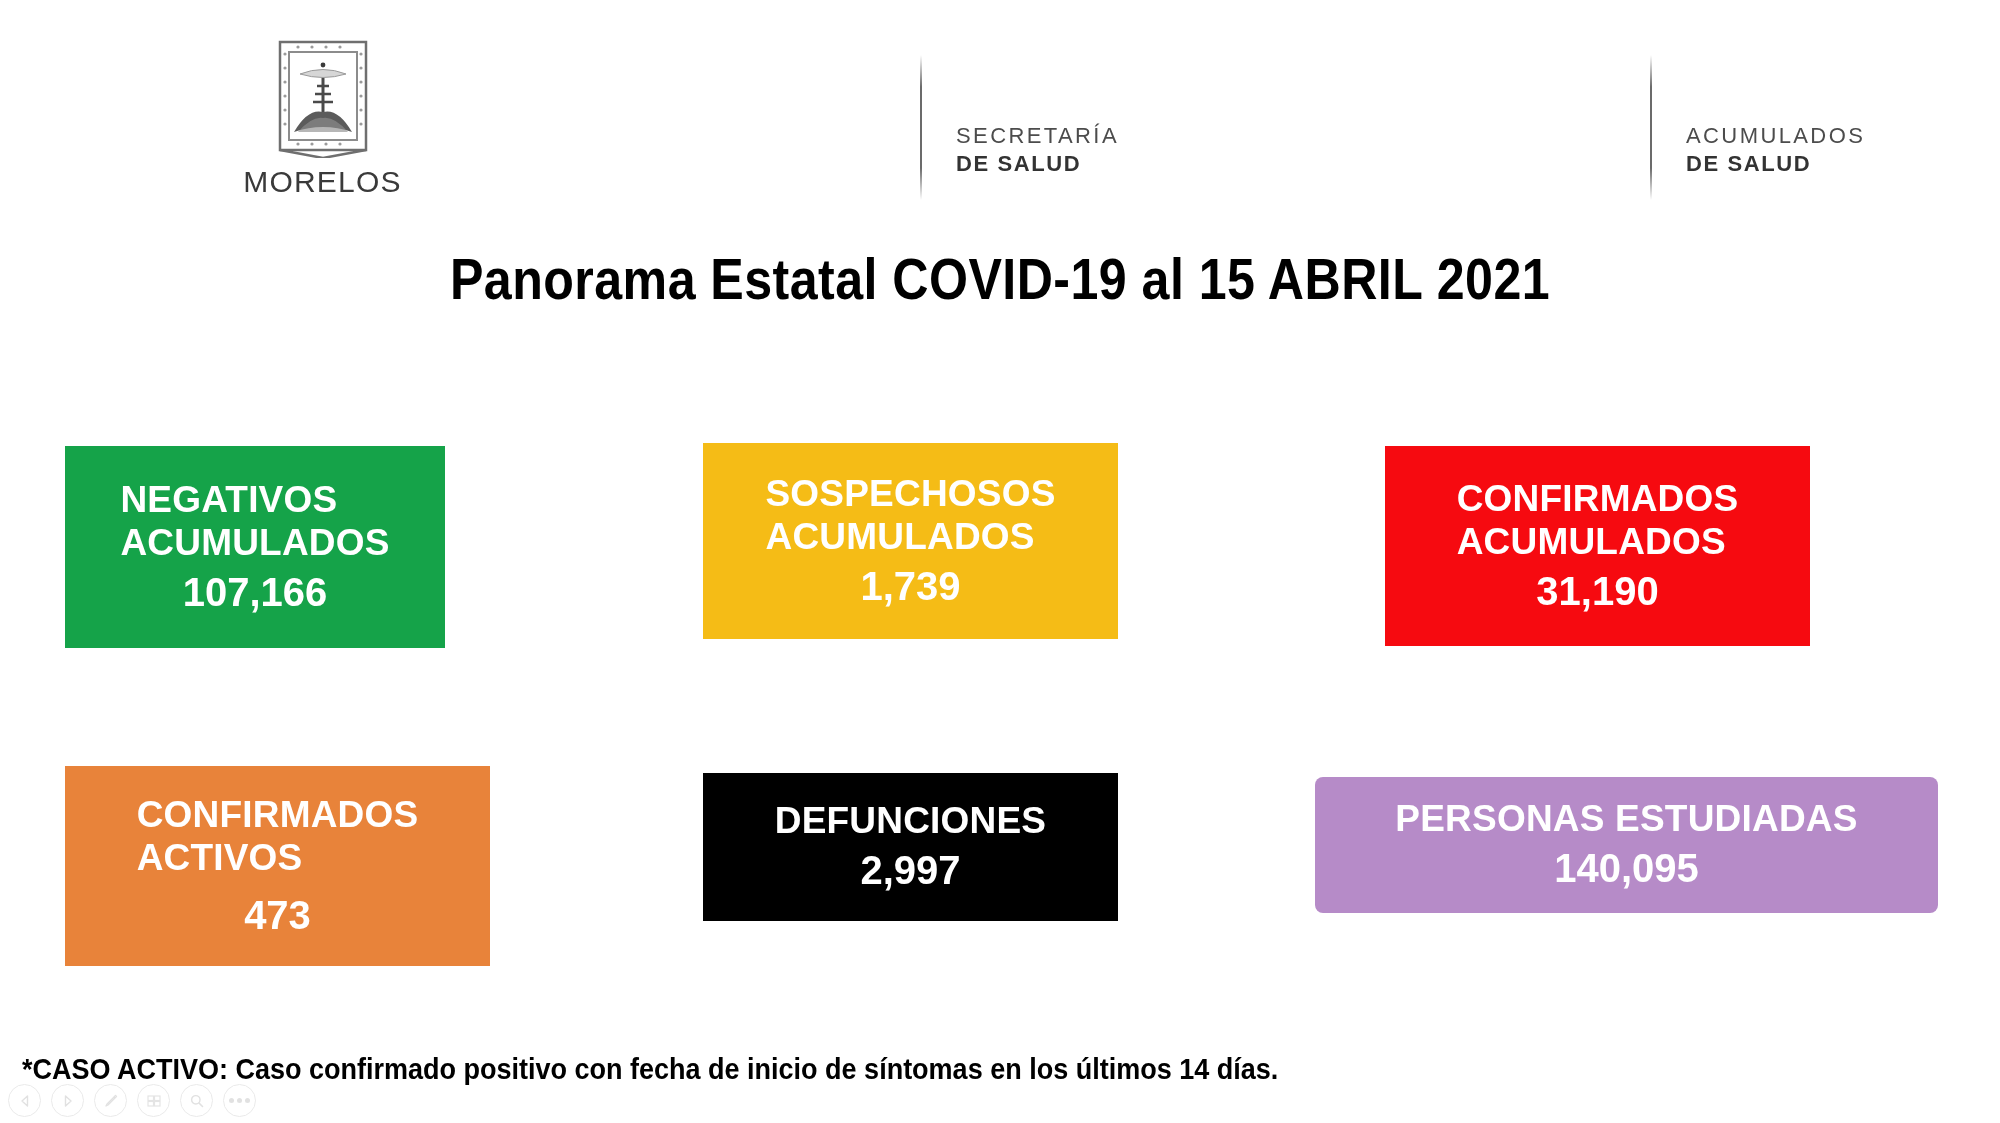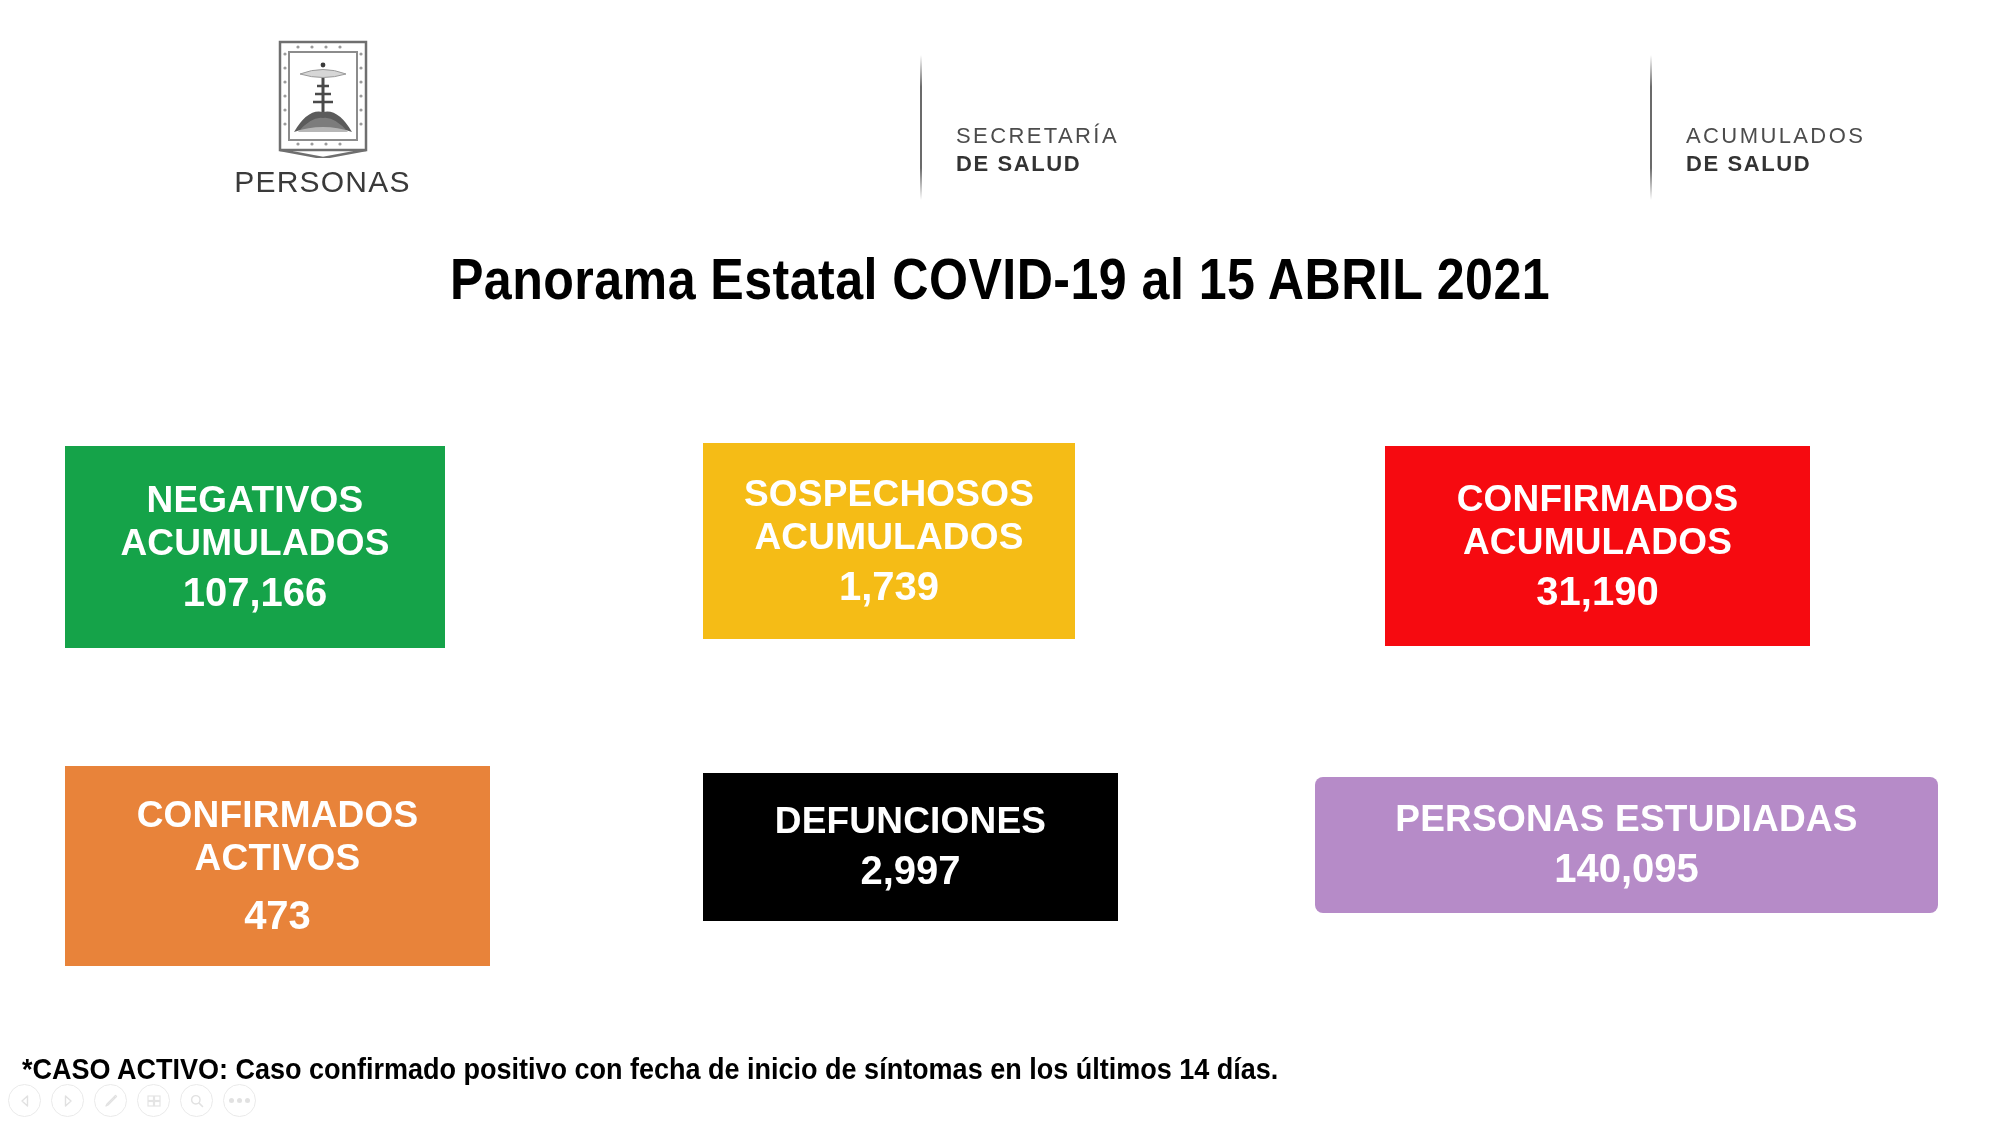--- a/index.html
+++ b/index.html
@@ -108,41 +108,41 @@
   }
 
   
   .stat-box {
     position: absolute;
     display: flex;
     flex-direction: column;
     align-items: center;
     justify-content: center;
     color: #ffffff;
-    text-align: center;
+    text-align: left;
     font-weight: 700;
     line-height: 1.16;
   }
 
   .stat-label {
     font-size: 36px;
     font-weight: 700;
     letter-spacing: 0.2px;
     white-space: pre-line;
   }
 
   .stat-value {
     font-size: 38px;
     font-weight: 700;
     margin-top: 4px;
   }
 
   
   #box-negativos   { left: 65px;   top: 446px; width: 380px; height: 202px; }
-  #box-sospechosos { left: 703px;  top: 443px; width: 372px; height: 196px; }
+  #box-sospechosos { left: 703px;  top: 443px; width: 415px; height: 196px; }
   #box-confirmados { left: 1385px; top: 446px; width: 425px; height: 200px; }
   #box-activos     { left: 65px;   top: 766px; width: 425px; height: 200px; }
   #box-defunciones { left: 703px;  top: 773px; width: 415px; height: 148px; }
   #box-estudiadas  { left: 1315px; top: 777px; width: 623px; height: 136px; border-radius: 8px; }
 
   #box-negativos .stat-label,
   #box-sospechosos .stat-label,
   #box-confirmados .stat-label,
   #box-activos .stat-label { font-size: 37px; }
 
@@ -236,21 +236,21 @@
               <circle cx="64" cy="106" r="1.6"></circle>
           </g>
           <circle cx="47" cy="27" r="2.4" fill="#3a3a3a"></circle>
           <path d="M24 36 Q47 27 70 36 Q47 43 24 36 Z" fill="#d6d6d6" stroke="#9a9a9a" stroke-width="1"></path>
           <path d="M47 40 L47 74" stroke="#4a4a4a" stroke-width="3"></path>
           <path d="M41 48 L53 48 M39 56 L55 56 M37 64 L57 64" stroke="#4a4a4a" stroke-width="2.5"></path>
           <path d="M18 94 Q32 70 47 74 Q62 70 76 94 Q47 84 18 94 Z" fill="#5b5b5b"></path>
           <path d="M22 94 Q36 78 47 80 Q58 78 72 94 Z" fill="#8f8f8f" opacity="0.65"></path>
         </svg>
       </div>
-      <div class="morelos-word">PERSONAS</div>
+      <div class="morelos-word">MORELOS</div>
     </div>
 
     <div class="logo-block logo-secretaria">
       <div class="logo-rule"></div>
       <div class="logo-words">
         <div class="logo-line1">SECRETARÍA</div>
         <div class="logo-line2">DE SALUD</div>
       </div>
     </div>
 

